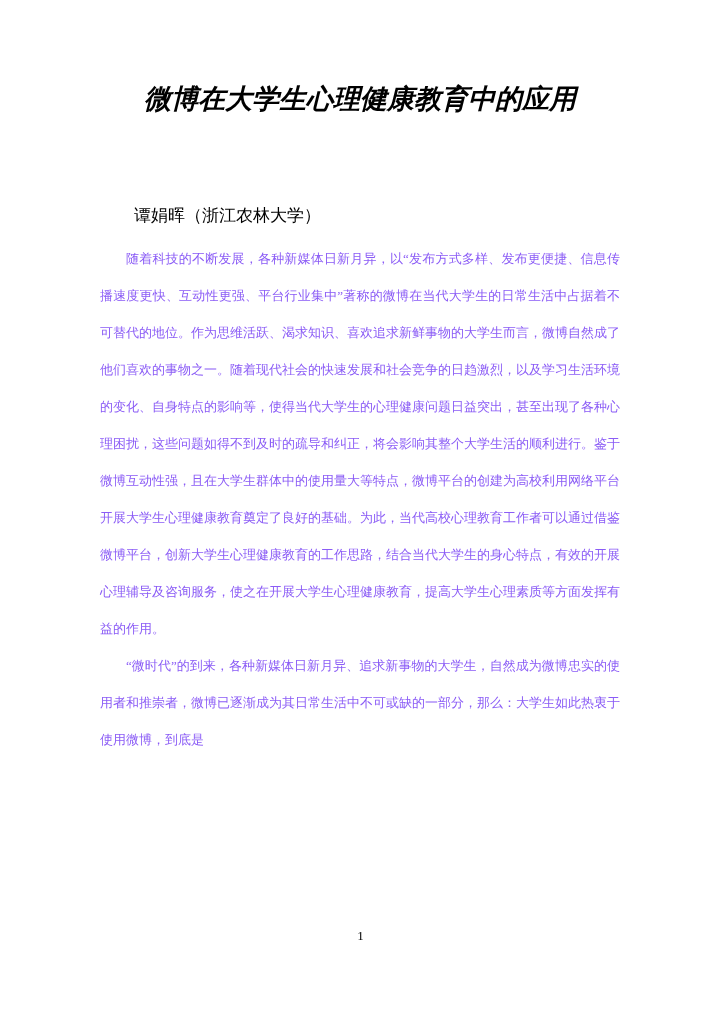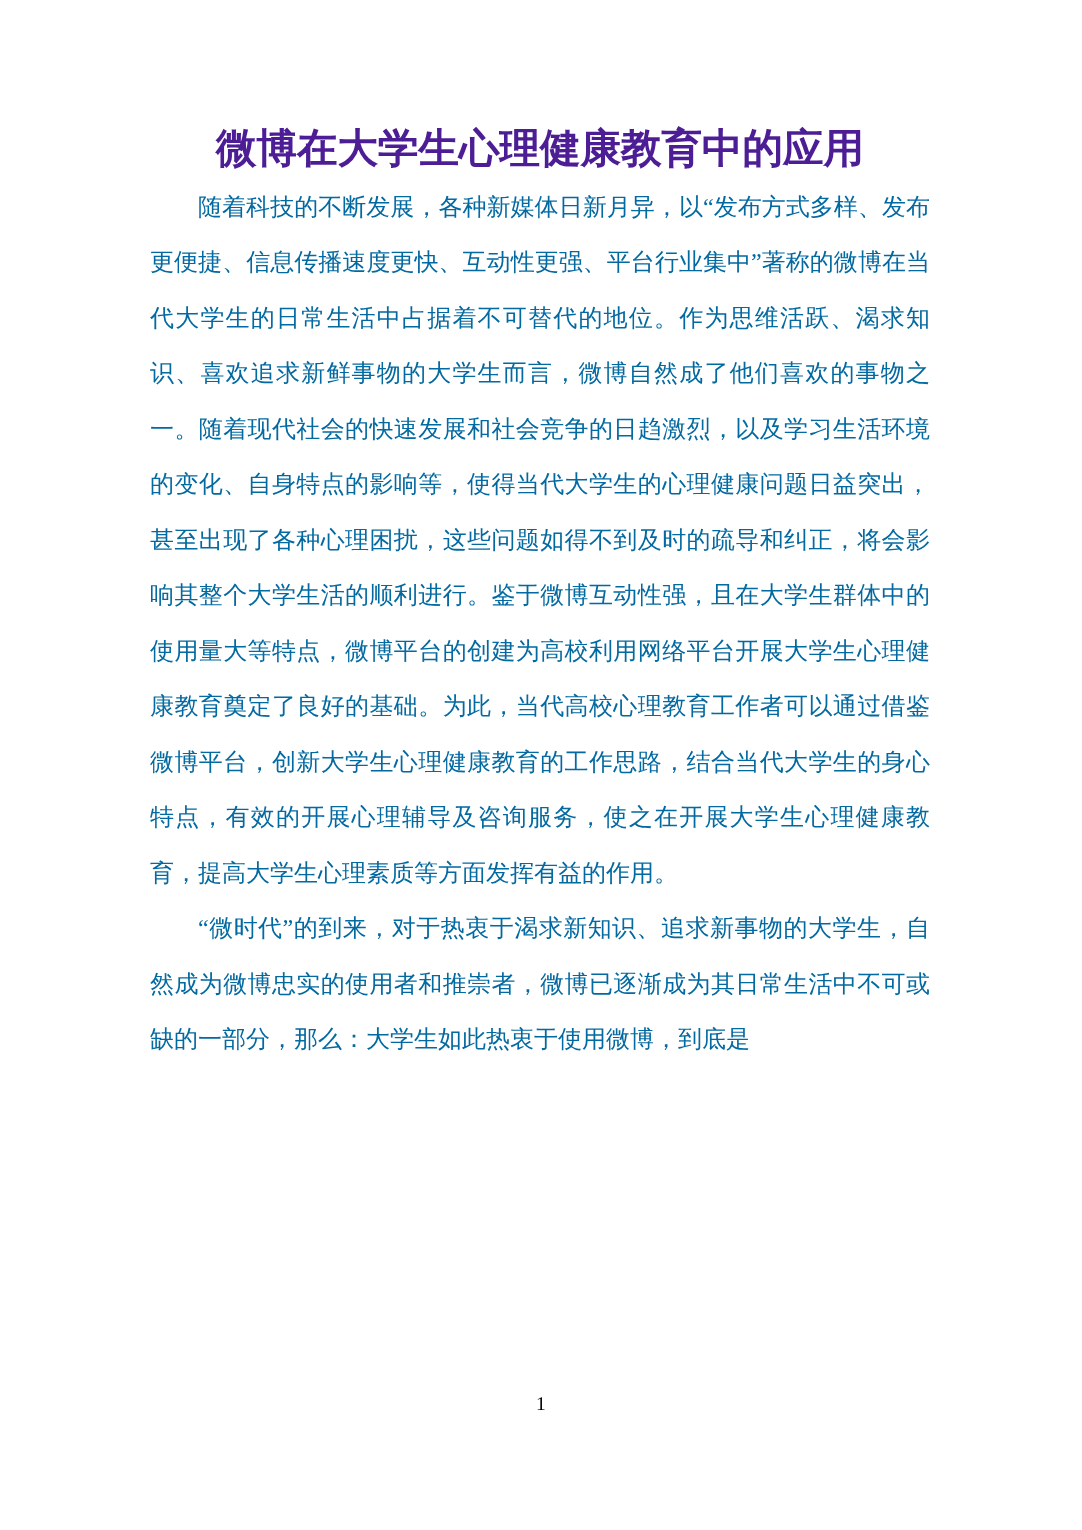--- a/index.html
+++ b/index.html
@@ -16,55 +16,57 @@
     padding: 0 101px 0 100px;
     overflow: hidden;
   }
   .title {
     margin-top: 78px;
     font-size: 27px;
     line-height: 42px;
     font-weight: bold;
     text-align: center;
     letter-spacing: 0px;
-    color: #4c1d95;
+    color: #000000;
+    font-style: italic;
   }
   .author {
     margin-top: 77px;
     margin-bottom: 6px;
     font-size: 17px;
     line-height: 37px;
     text-indent: 2em;
     color: #000000;
   }
   .body-para {
-    font-size: 16px;
+    font-size: 13px;
     line-height: 37px;
     text-align: justify;
     text-justify: inter-ideograph;
     text-indent: 2em;
-    color: #0369a1;
+    color: #8b5cf6;
     word-break: break-all;
   }
   .page-number {
     position: absolute;
     left: 0;
     right: 0;
     top: 928px;
     text-align: center;
     font-size: 13px;
     color: #000000;
   }
 </style>
 </head>
 <body>
 
 <div class="page">
   <h1 class="title">微博在大学生心理健康教育中的应用</h1>
 
+  <p class="author">谭娟晖（浙江农林大学）</p>
 
   <p class="body-para">随着科技的不断发展，各种新媒体日新月异，以“发布方式多样、发布更便捷、信息传播速度更快、互动性更强、平台行业集中”著称的微博在当代大学生的日常生活中占据着不可替代的地位。作为思维活跃、渴求知识、喜欢追求新鲜事物的大学生而言，微博自然成了他们喜欢的事物之一。随着现代社会的快速发展和社会竞争的日趋激烈，以及学习生活环境的变化、自身特点的影响等，使得当代大学生的心理健康问题日益突出，甚至出现了各种心理困扰，这些问题如得不到及时的疏导和纠正，将会影响其整个大学生活的顺利进行。鉴于微博互动性强，且在大学生群体中的使用量大等特点，微博平台的创建为高校利用网络平台开展大学生心理健康教育奠定了良好的基础。为此，当代高校心理教育工作者可以通过借鉴微博平台，创新大学生心理健康教育的工作思路，结合当代大学生的身心特点，有效的开展心理辅导及咨询服务，使之在开展大学生心理健康教育，提高大学生心理素质等方面发挥有益的作用。</p>
 
 
-  <p class="body-para">“微时代”的到来，对于热衷于渴求新知识、追求新事物的大学生，自然成为微博忠实的使用者和推崇者，微博已逐渐成为其日常生活中不可或缺的一部分，那么：大学生如此热衷于使用微博，到底是</p>
+  <p class="body-para">“微时代”的到来，各种新媒体日新月异、追求新事物的大学生，自然成为微博忠实的使用者和推崇者，微博已逐渐成为其日常生活中不可或缺的一部分，那么：大学生如此热衷于使用微博，到底是</p>
 
   <div class="page-number">1</div>
 </div>
 
 </body></html>

